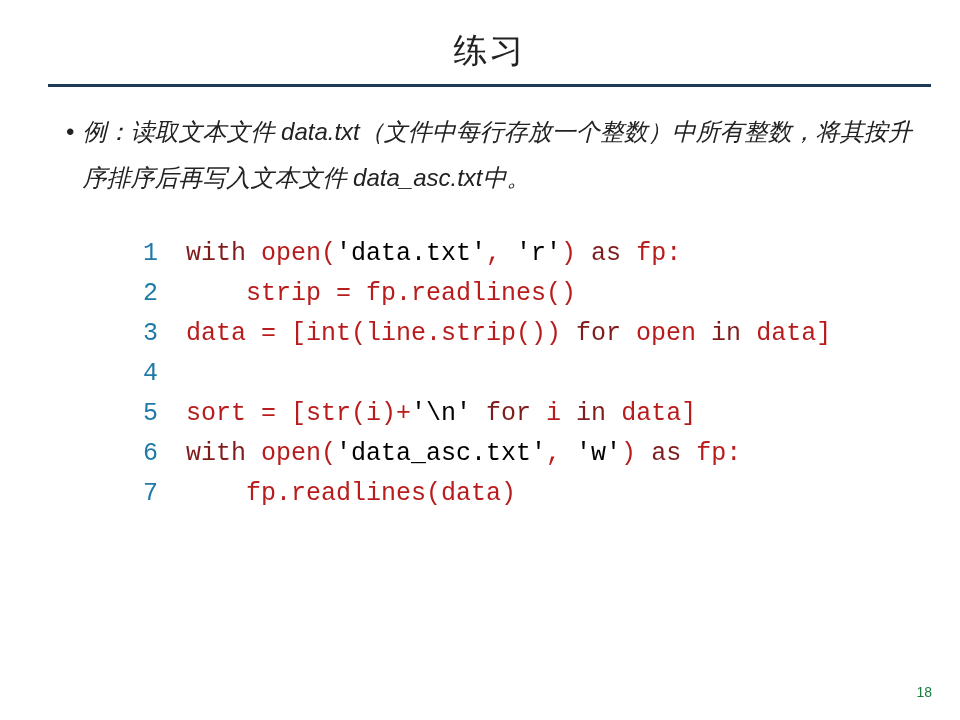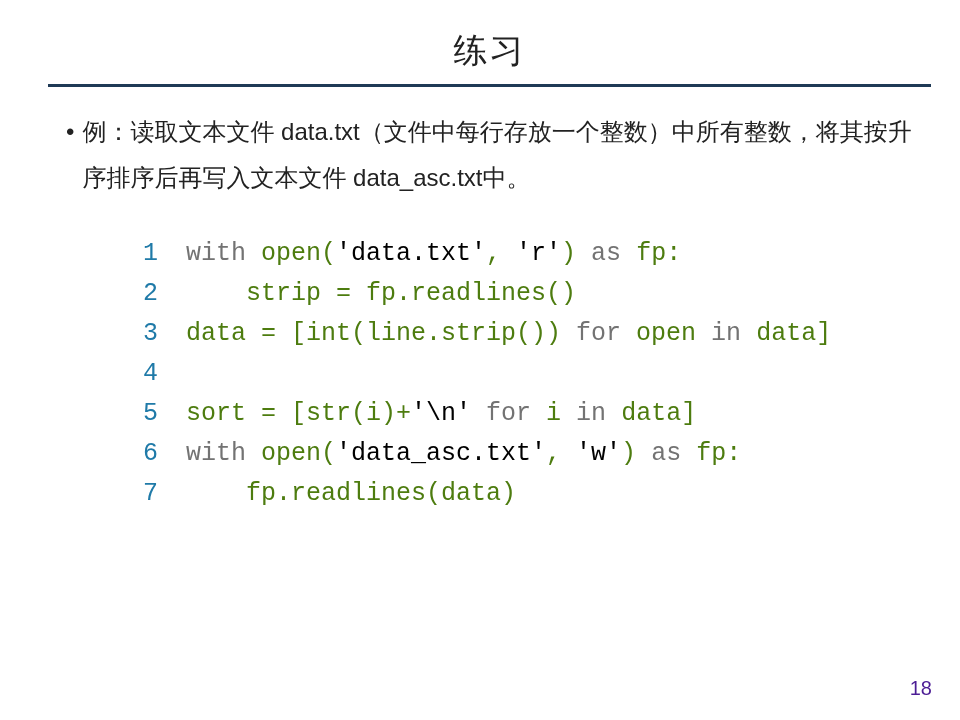--- a/index.html
+++ b/index.html
@@ -28,51 +28,51 @@
     align-items: flex-start;
     font-size: 24px;
     color: #222;
     line-height: 1.9;
     margin-left: 18px;
   }
   .bullet-dot {
     margin-right: 8px;
     line-height: 1.9;
   }
-  .bullet-text { flex: 1; }
+  .bullet-text { flex: 1; font-style: italic; }
   .code-block {
     margin: 34px 0 0 70px;
     font-family: Consolas, "Courier New", monospace;
     font-size: 25px;
     line-height: 1.6;
   }
   .code-line {
     display: flex;
     align-items: baseline;
     white-space: pre;
   }
   .ln {
     width: 40px;
     text-align: right;
     color: #1f7aa8;
     margin-right: 28px;
     user-select: none;
   }
-  .kw  { color: #737373; }   
+  .kw  { color: #7f1d1d; }   
   .str { color: #000000; }   
-  .pl  { color: #4d7c0f; }      
+  .pl  { color: #b91c1c; }      
   .guide {
     color: #d8d8d8;
   }
   .page-num {
     position: absolute;
     right: 28px;
     bottom: 20px;
-    font-size: 20px;
-    color: #4c1d95;
+    font-size: 14px;
+    color: #15803d;
   }
 </style>
 </head>
 <body>
 
 <div class="slide">
 
   <div class="title">练习</div>
   <hr class="hr">
 

